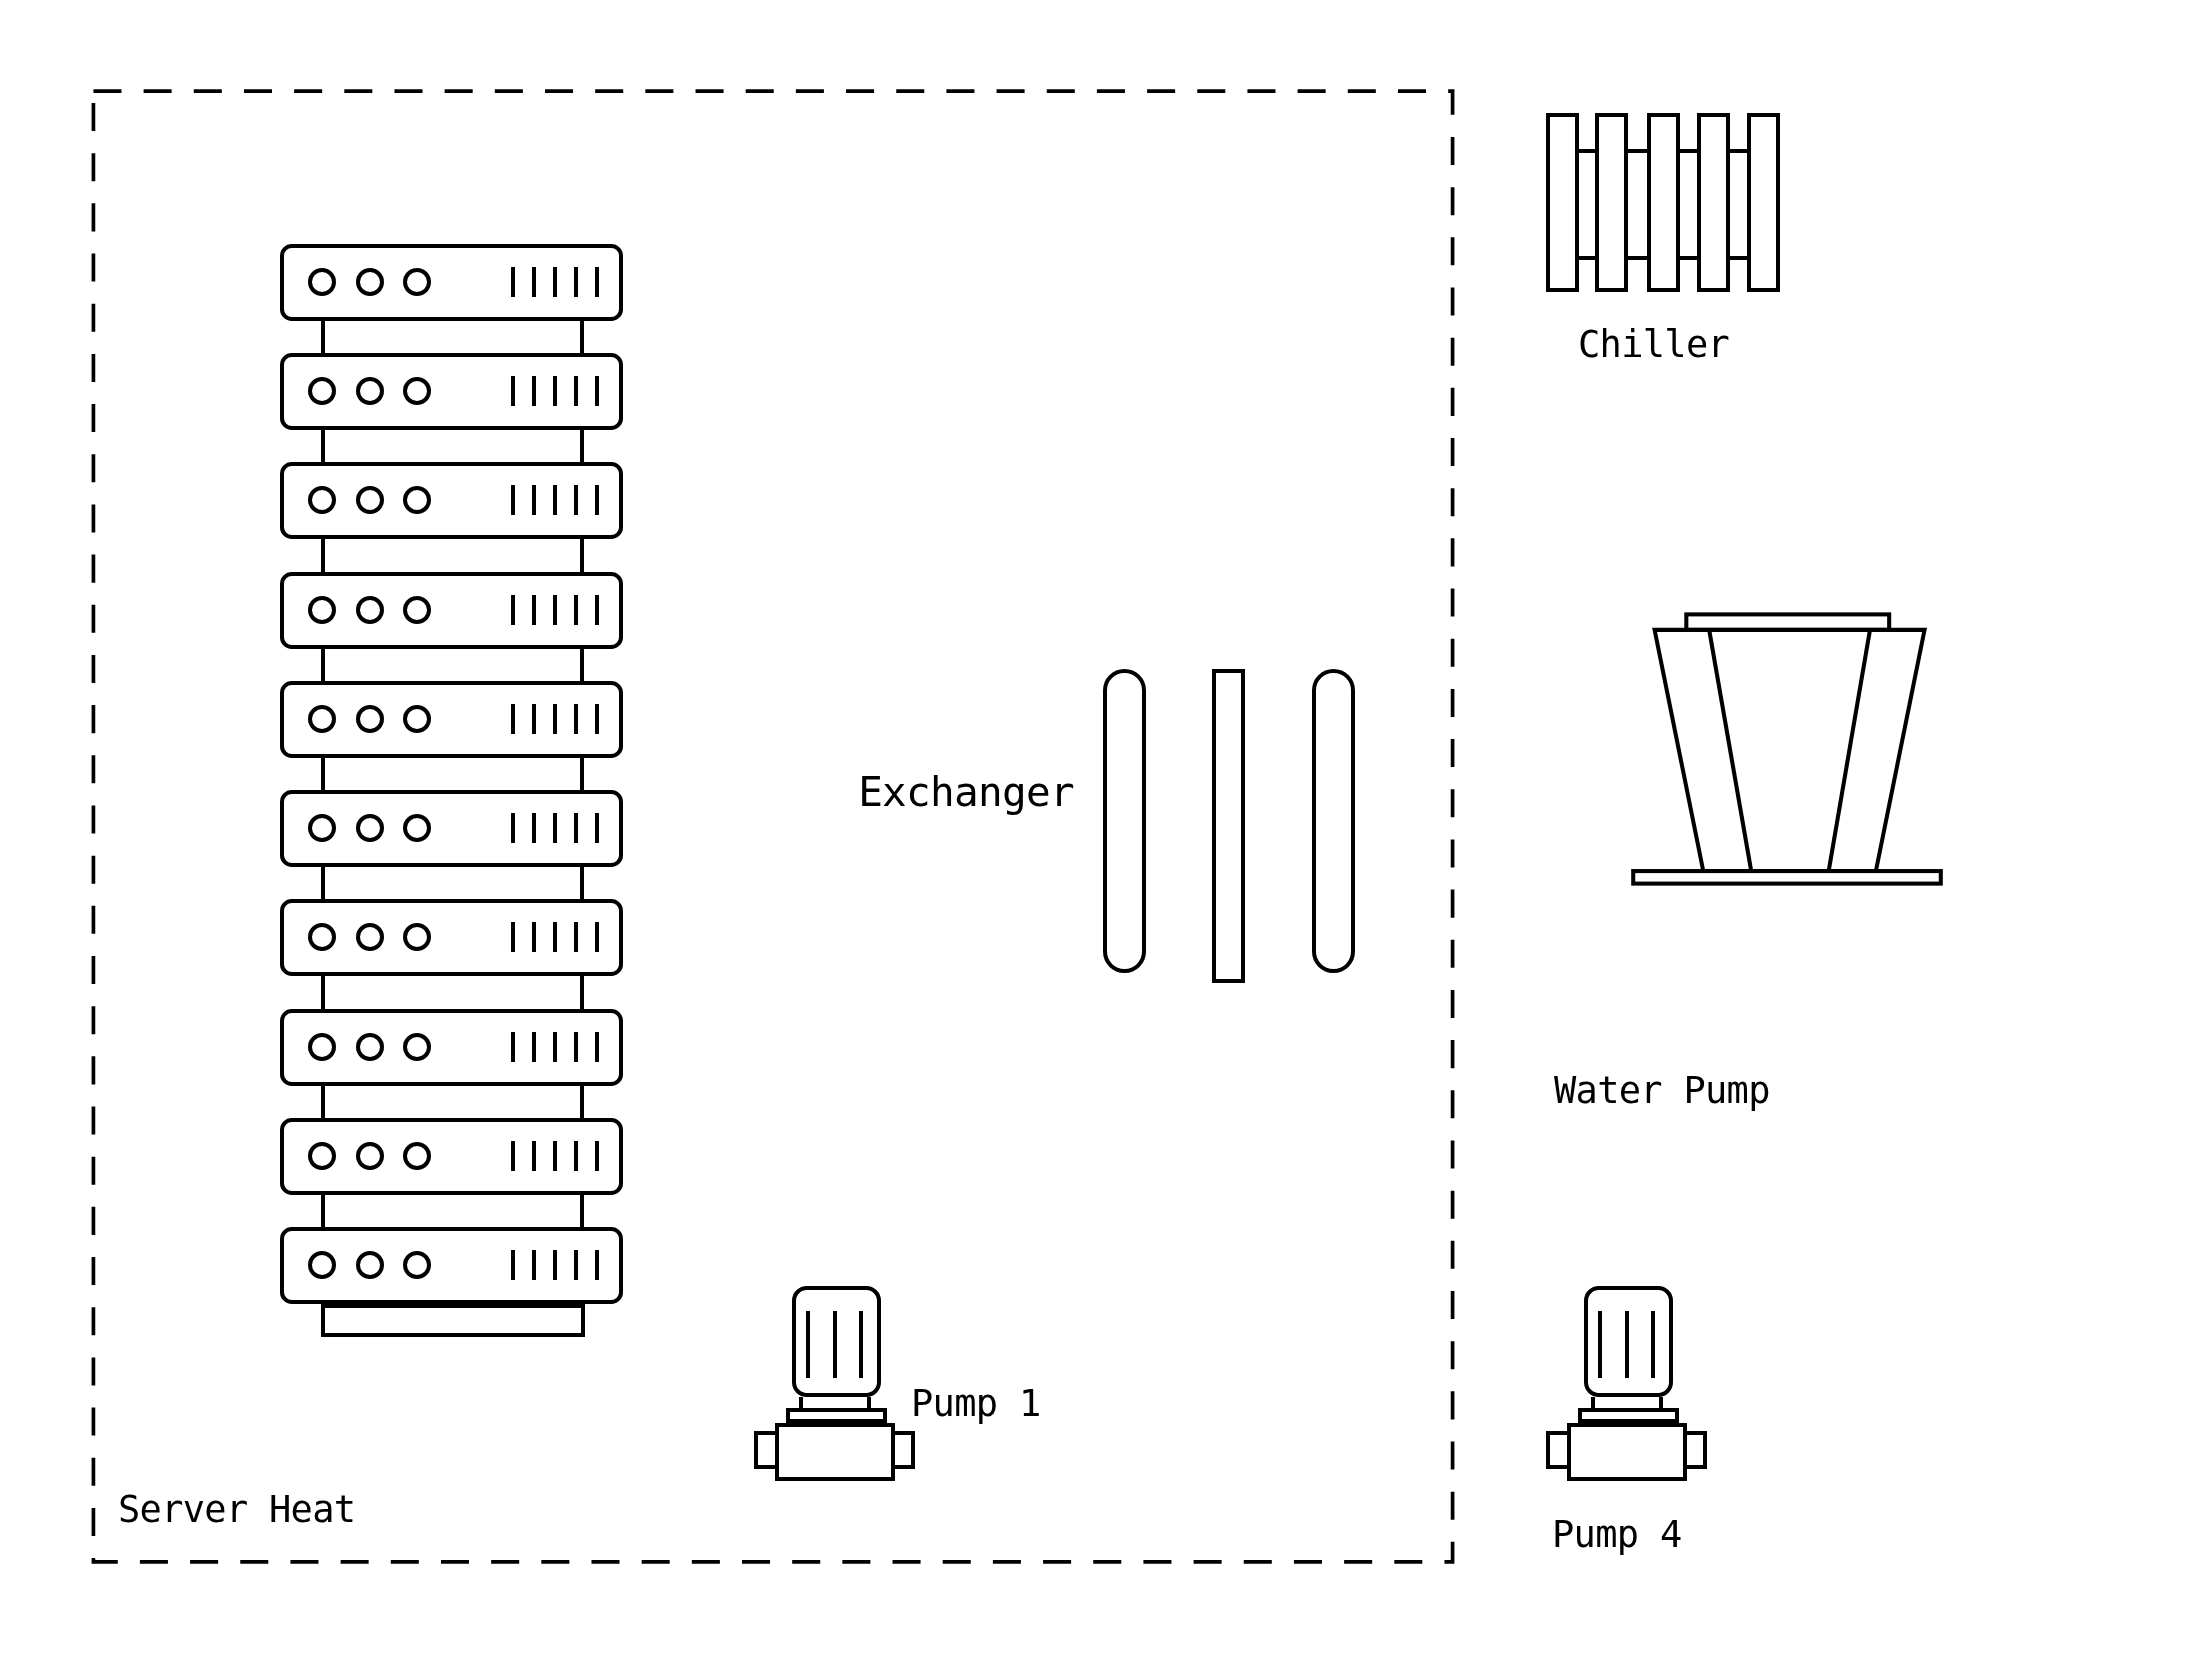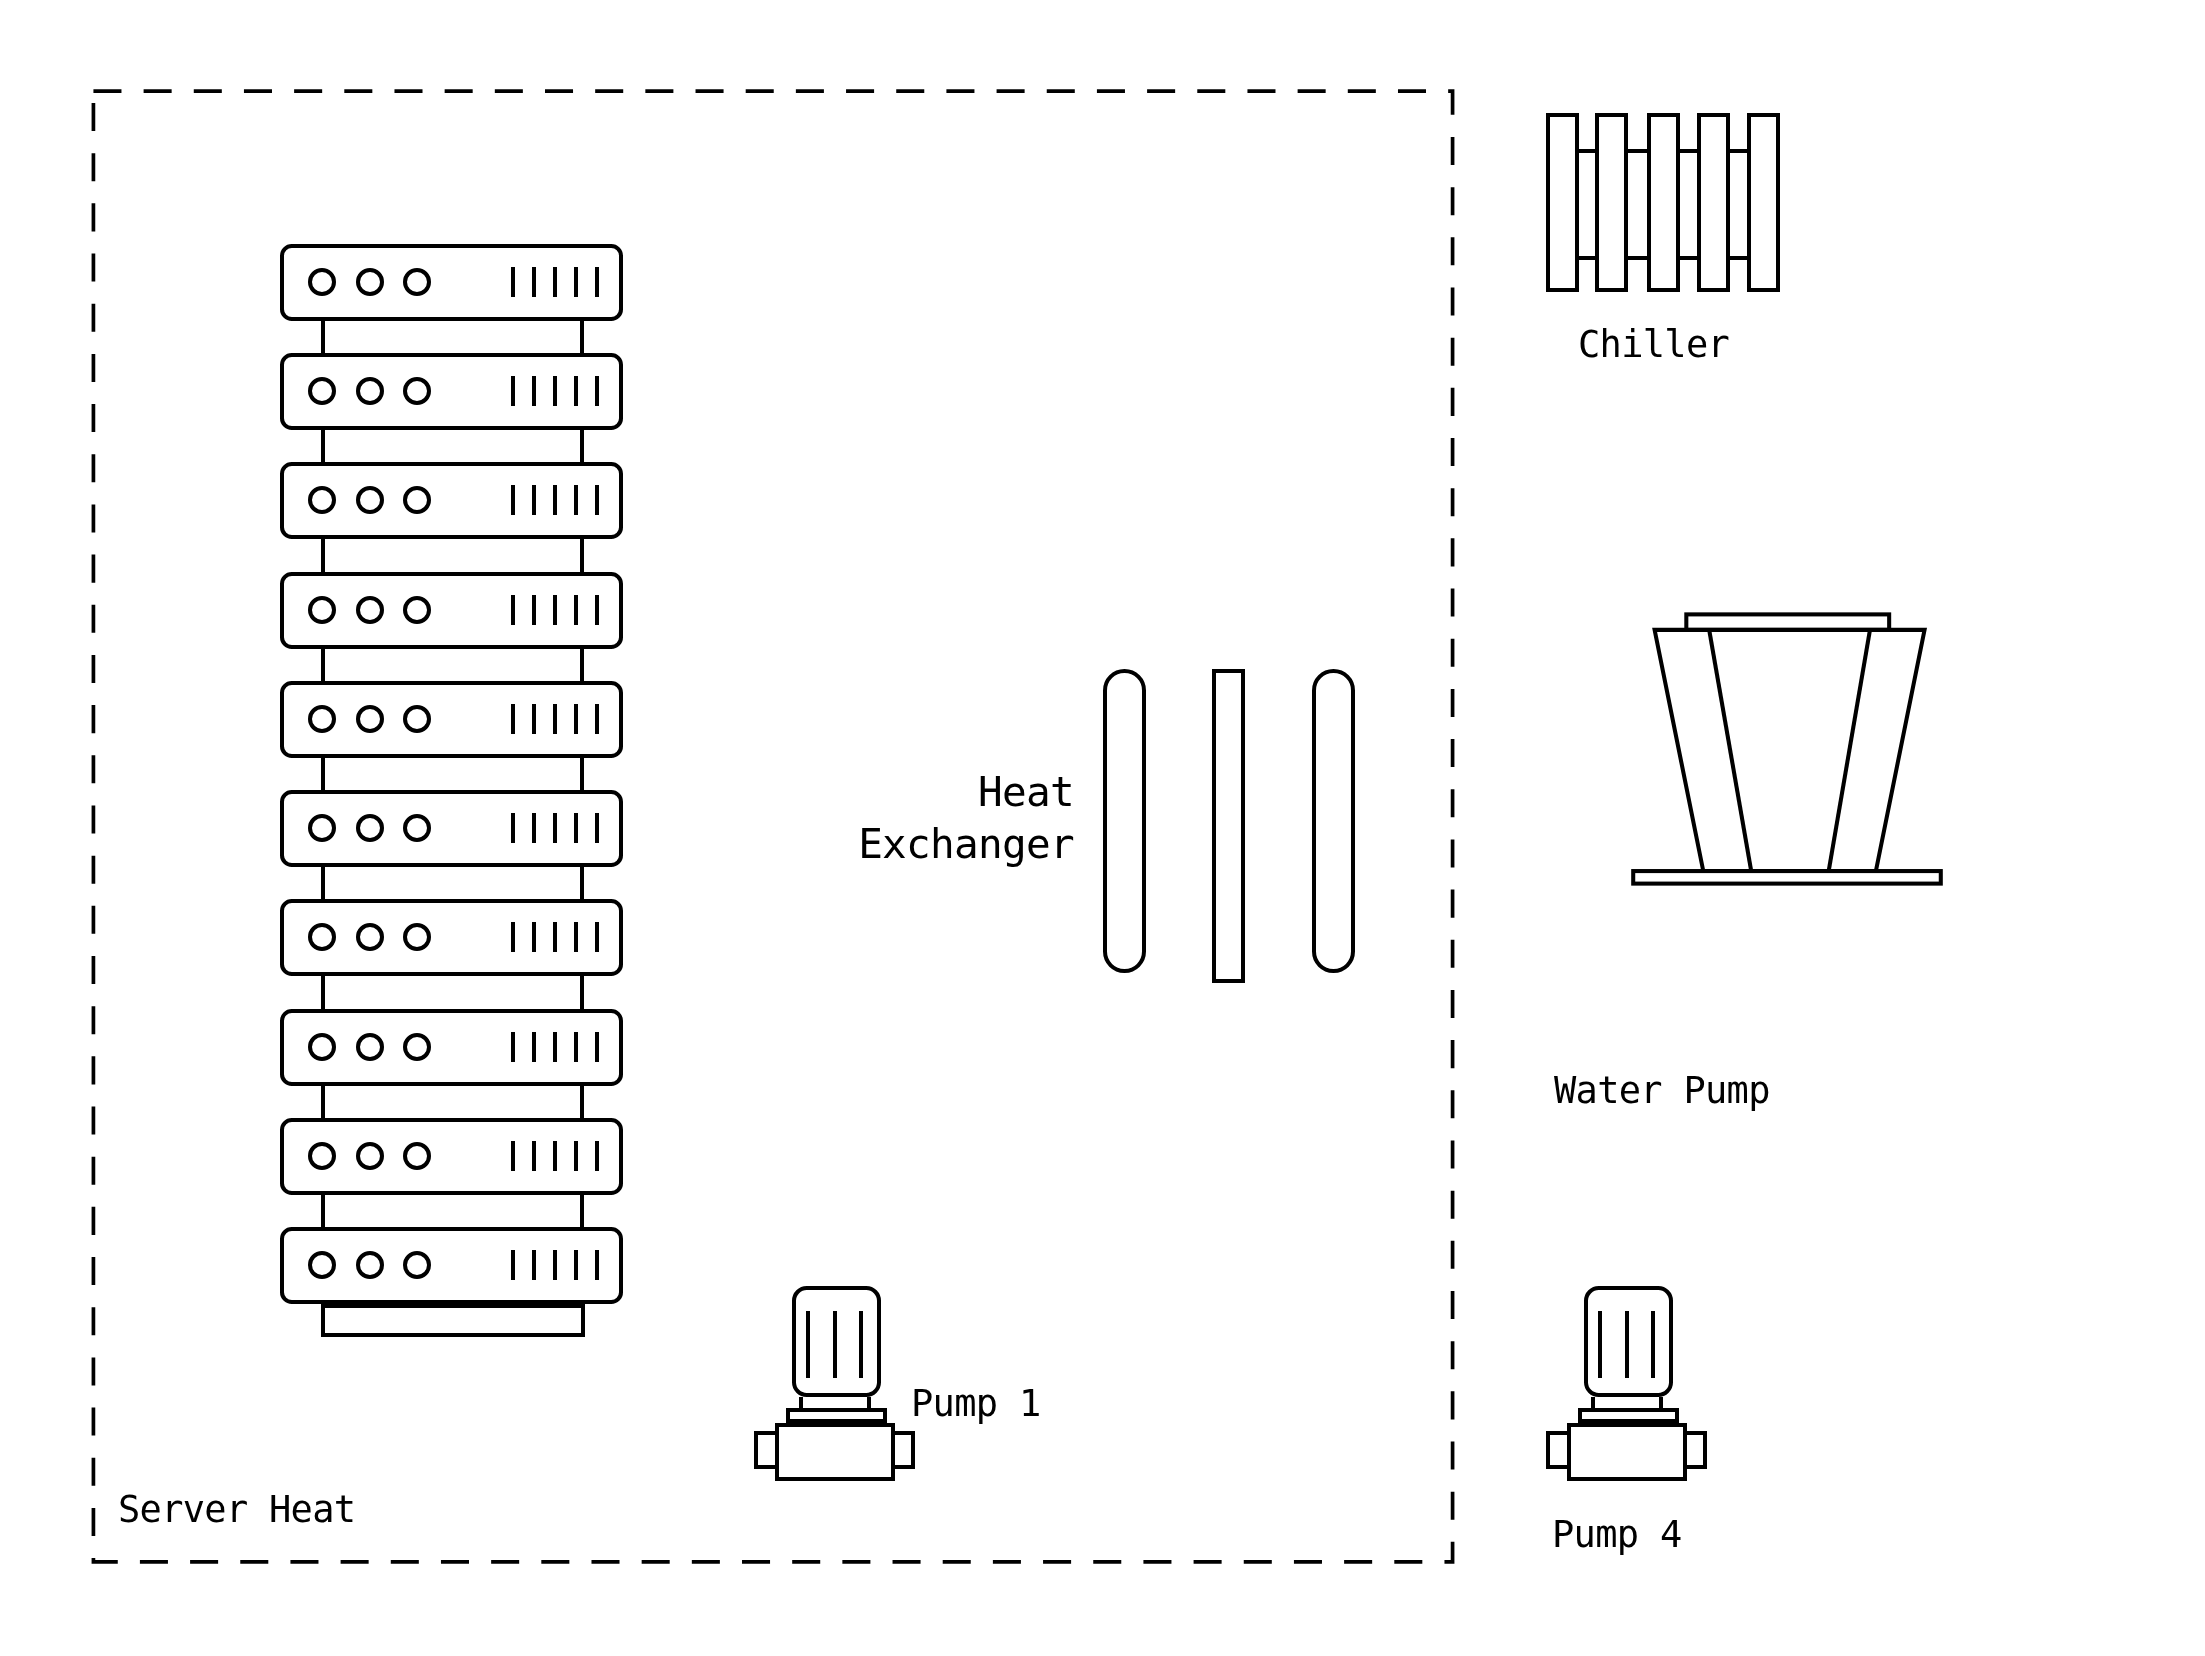--- a/index.html
+++ b/index.html
@@ -174,21 +174,20 @@
       </div>
   </div>
 
   <div class="abs" style="left:1103px;top:669px;width:252px;height:314px;">
     <div class="shape" style="left:0;top:0;width:43px;height:304px;border-radius:21.4px;"></div>
     <div class="shape" style="left:109px;top:0;width:33px;height:314px;"></div>
     <div class="shape" style="left:209px;top:0;width:43px;height:304px;border-radius:21.4px;"></div>
   </div>
 
   <div class="hx-label">
-    <div>Heat</div>
     <div>Exchanger</div>
   </div>
 
   <div class="abs" style="left:1546px;top:113px;width:235px;height:179px;">
       <div class="chiller-conn" style="left: 31px; top: 36px; width: 20.7px; height: 111px;"></div>
       <div class="chiller-conn" style="left: 80px; top: 36px; width: 23px; height: 111px;"></div>
       <div class="chiller-conn" style="left: 132px; top: 36px; width: 21.4px; height: 111px;"></div>
       <div class="chiller-conn" style="left: 182px; top: 36px; width: 21.4px; height: 111px;"></div>
       <div class="shape" style="left: 0px; top: 0px; width: 33px; height: 179px;"></div>
       <div class="shape" style="left: 49px; top: 0px; width: 33px; height: 179px;"></div>

